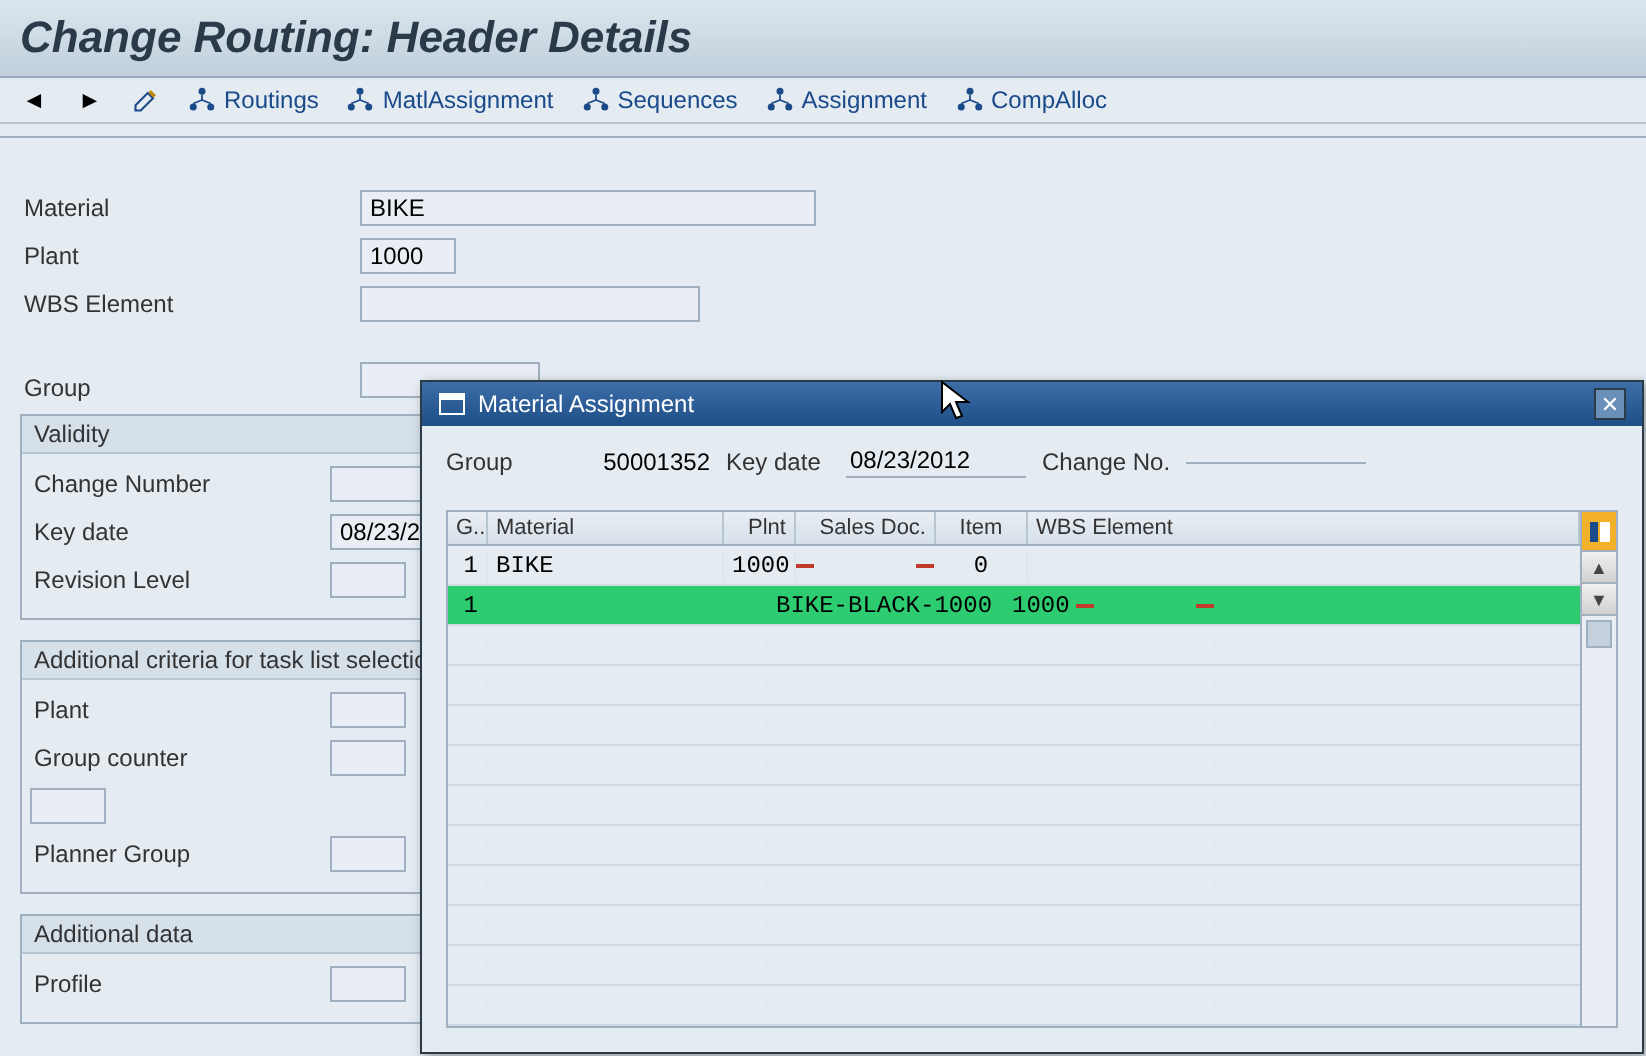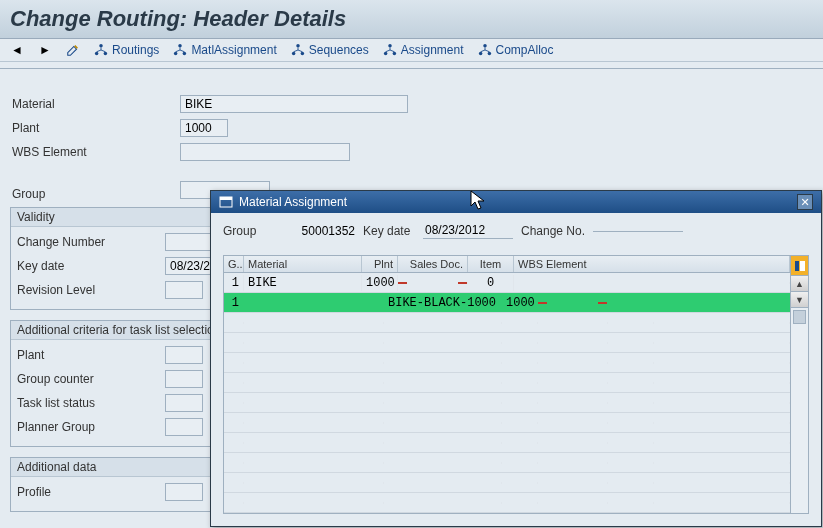--- a/index.html
+++ b/index.html
@@ -168,21 +168,20 @@
     <div class="fieldset-title">Additional criteria for task list selection</div>
     <div class="form-row">
       <div class="form-label" style="width:150px">Plant</div>
       <input class="form-input ro w-sm" value="" style="">
     </div>
     <div class="form-row">
       <div class="form-label" style="width:150px">Group counter</div>
       <input class="form-input ro w-sm" value="" style="">
     </div>
     <div class="form-row">
-      <div class="form-label" style="width:150px">Task list status</div>
       <input class="form-input ro w-sm" value="" style="">
     </div>
     <div class="form-row">
       <div class="form-label" style="width:150px">Planner Group</div>
       <input class="form-input ro w-sm" value="" style="">
     </div>
   </div>
 
   <div class="fieldset">
     <div class="fieldset-title">Additional data</div>

